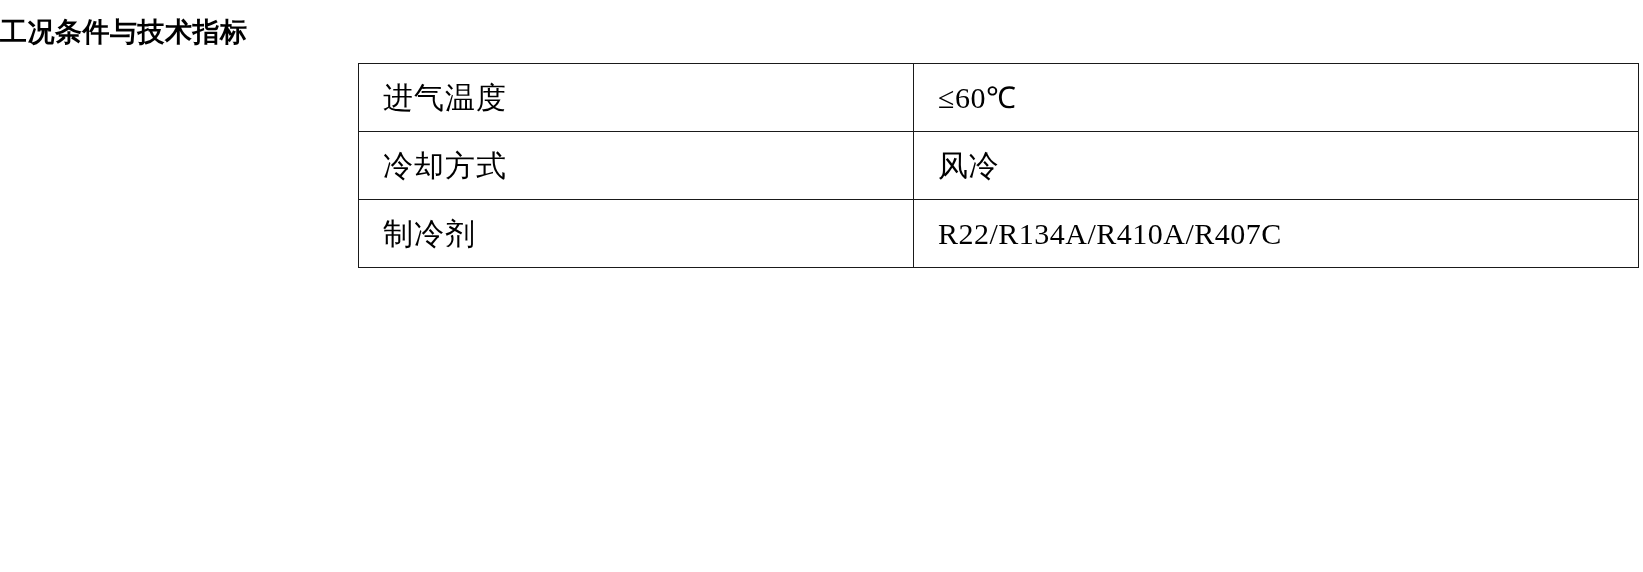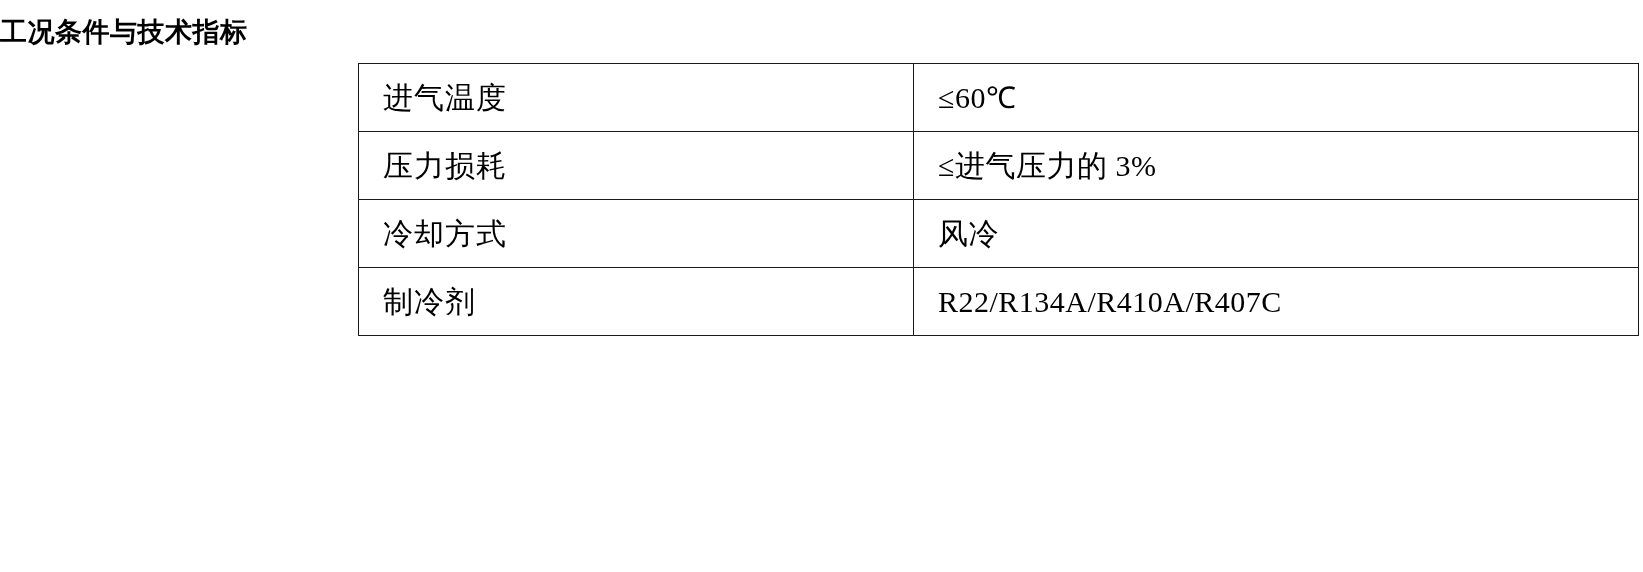--- a/index.html
+++ b/index.html
@@ -62,24 +62,20 @@
 <div class="page-title">工况条件与技术指标</div>
 
 <div class="spec-table-wrap">
   <table class="spec-table">
     <tbody>
       <tr>
         <td class="col-label">进气温度</td>
         <td class="col-value">≤60℃</td>
       </tr>
       <tr>
-        <td class="col-label">压力损耗</td>
-        <td class="col-value">≤进气压力的 3%</td>
-      </tr>
-      <tr>
         <td class="col-label">冷却方式</td>
         <td class="col-value">风冷</td>
       </tr>
       <tr>
         <td class="col-label">制冷剂</td>
         <td class="col-value">R22/R134A/R410A/R407C</td>
       </tr>
     </tbody>
   </table>
 </div>

